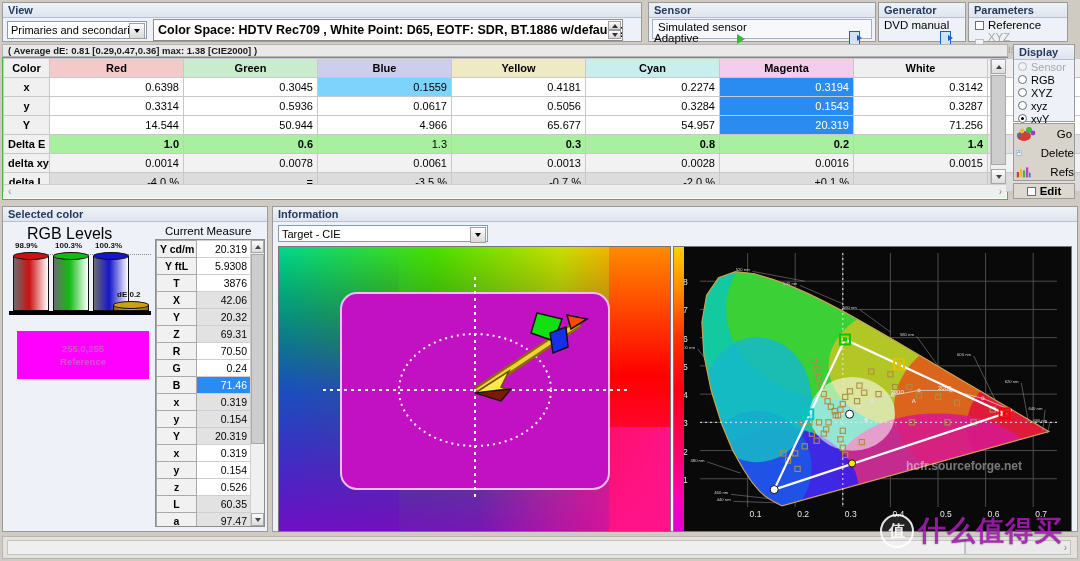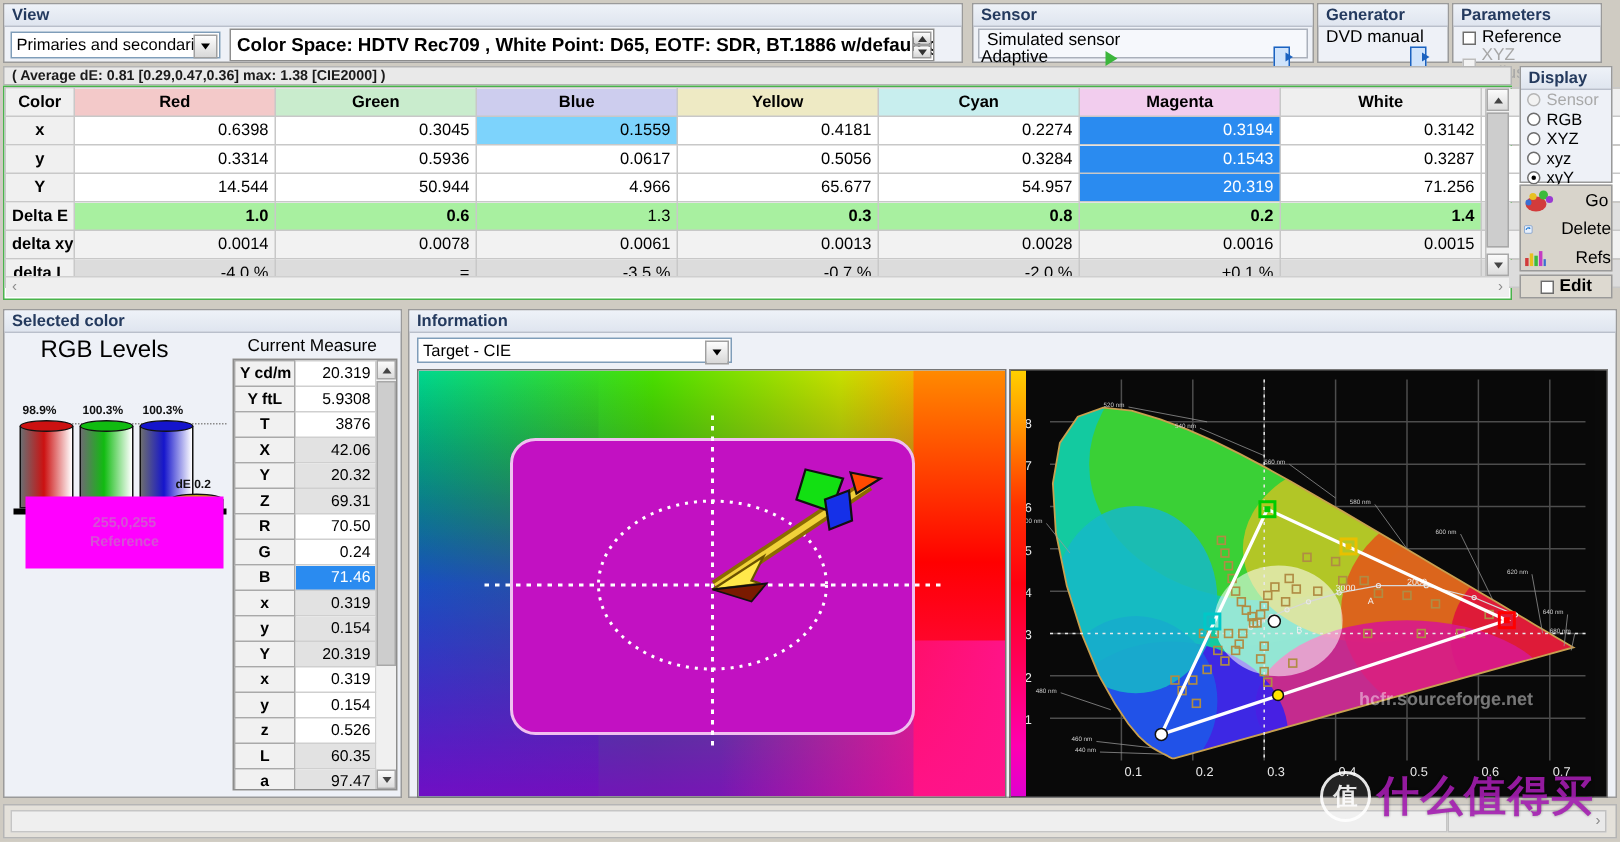--- a/index.html
+++ b/index.html
@@ -136,21 +136,21 @@
   #actPanel{position:absolute;left:1013px;top:123px;width:62px;height:58px;background:#d8d4cb;border:1px solid #9a9a9a;box-sizing:border-box;}
   .actrow{display:flex;align-items:center;height:19px;gap:19px;padding-left:2px;font-size:11.5px;}
   .actrow .lbl{flex:1;text-align:center;}
   #editRow{position:absolute;left:1013px;top:183px;width:62px;height:16px;background:#ddd9d0;border:1px solid #9a9a9a;box-sizing:border-box;display:flex;align-items:center;justify-content:center;gap:4px;font-weight:bold;font-size:11.5px;}
 
   
   #selPanel{left:2px;top:206px;width:266px;height:326px;}
   #rgbLabel{position:absolute;left:8px;top:18px;font-size:16px;margin-left:16px;}
   #curMeasLabel{position:absolute;left:162px;top:18px;font-size:11.5px;}
 
-  #barArea{position:absolute;left:4px;top:34px;width:146px;height:84px;background:#eef1f7;margin-top:28px;}
+  #barArea{position:absolute;left:4px;top:34px;width:146px;height:84px;background:#eef1f7;}
   .barpct{position:absolute;font-size:8px;font-weight:bold;color:#111;}
   .cyl{position:absolute;bottom:14px;width:36px;border-radius:2px;}
   .cyl .body{width:100%;height:100%;border:1px solid #111;box-sizing:border-box;}
   .cyl .top{position:absolute;left:0;top:-4px;width:100%;height:8px;border:1px solid #111;border-radius:50%;box-sizing:border-box;}
   #baseline{position:absolute;left:2px;bottom:10px;width:142px;height:4px;background:#000;}
   #dotline{position:absolute;left:26px;bottom:70px;width:118px;border-top:1px dotted #8a8a8a;}
 
   #swatchRow{position:absolute;left:14px;top:124px;width:132px;height:48px;display:flex;}
   .swatch{flex:1;display:flex;flex-direction:column;align-items:center;justify-content:center;
           font-size:9.5px;font-weight:bold;color:#d452d4;line-height:13px;}

